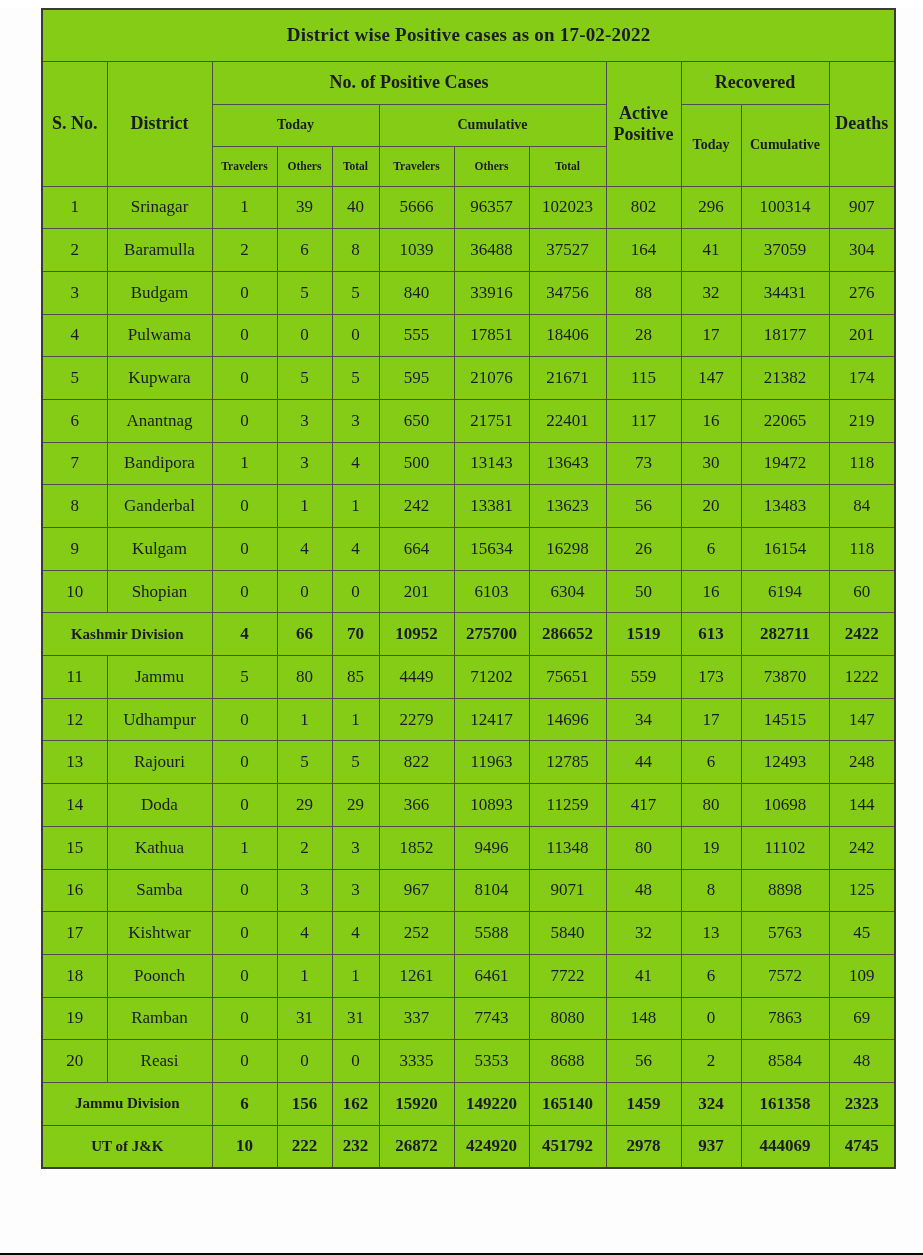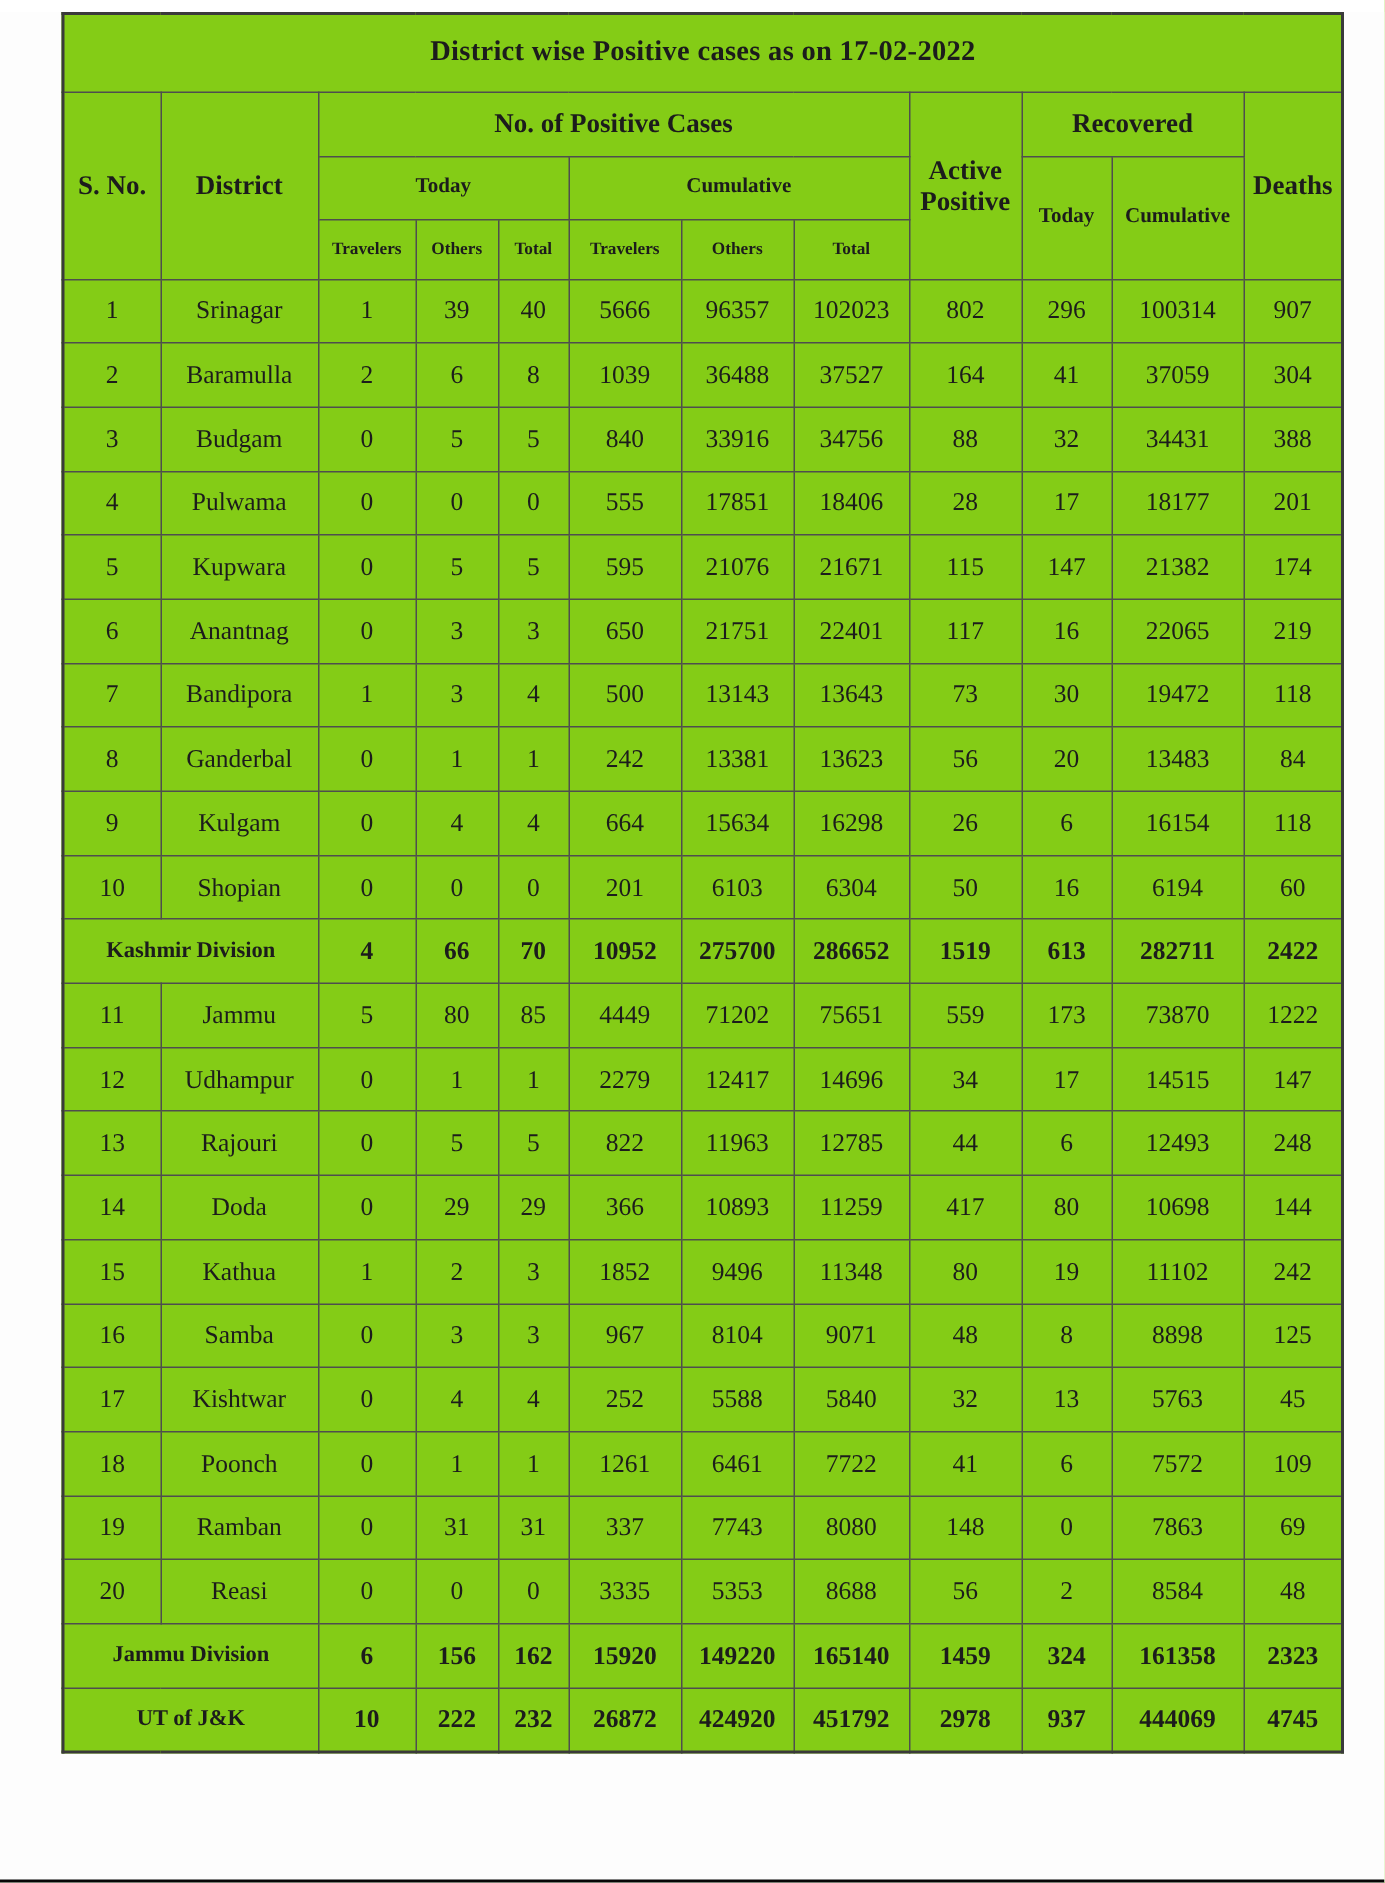--- a/index.html
+++ b/index.html
@@ -144,21 +144,21 @@
           <td class="district-cell">Budgam</td>
           <td>0</td>
           <td>5</td>
           <td>5</td>
           <td>840</td>
           <td>33916</td>
           <td>34756</td>
           <td>88</td>
           <td>32</td>
           <td>34431</td>
-          <td>388</td>
+          <td>276</td>
         </tr>
         <tr>
           <td>4</td>
           <td class="district-cell">Pulwama</td>
           <td>0</td>
           <td>0</td>
           <td>0</td>
           <td>555</td>
           <td>17851</td>
           <td>18406</td>

